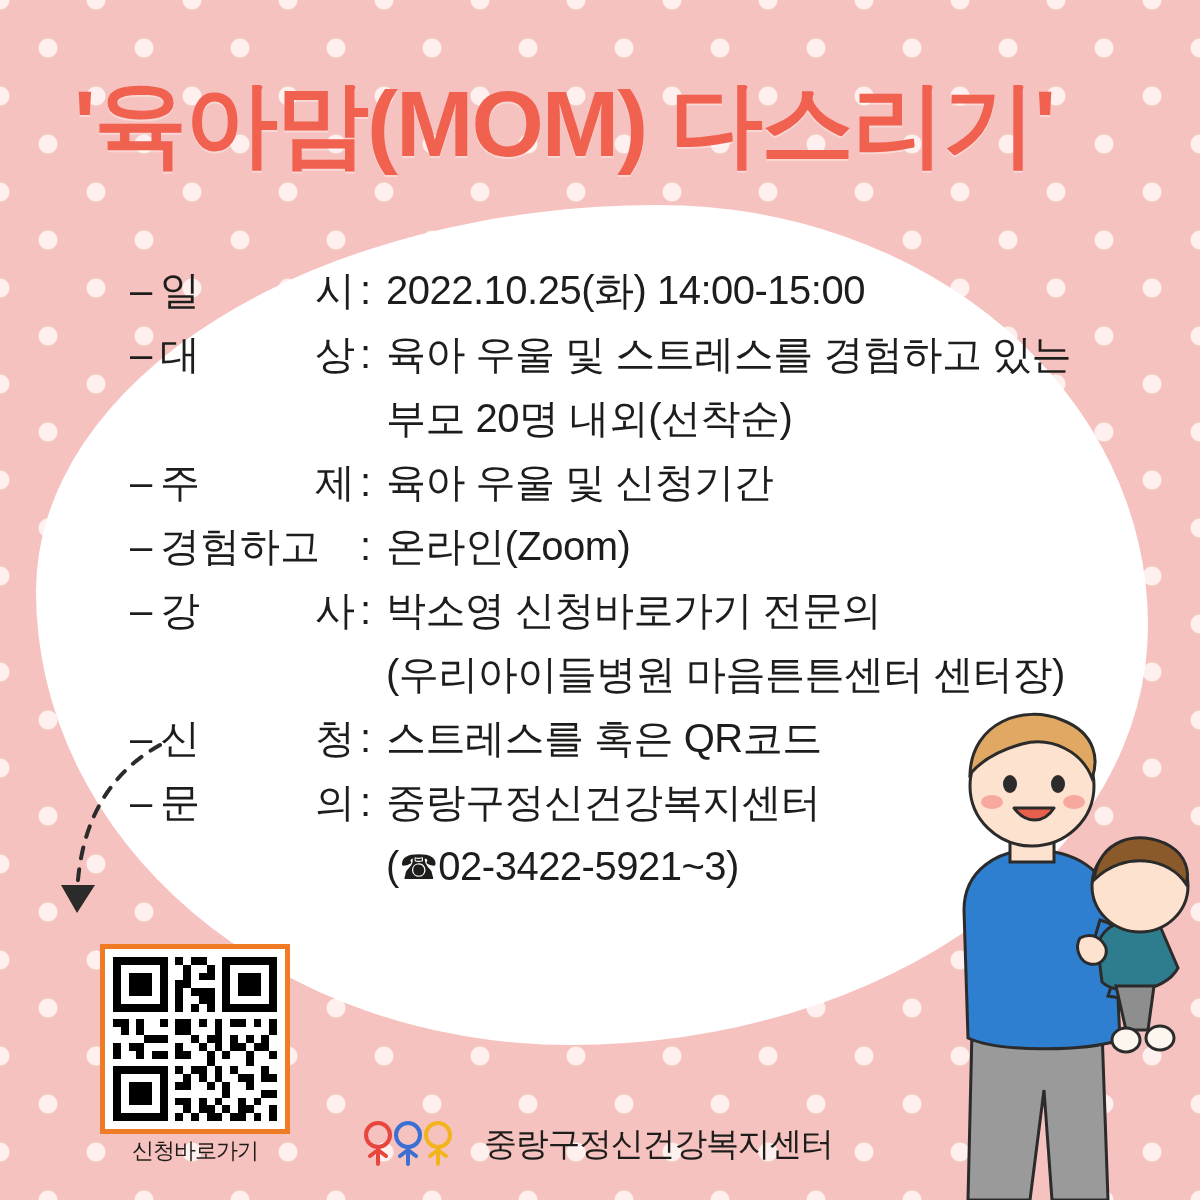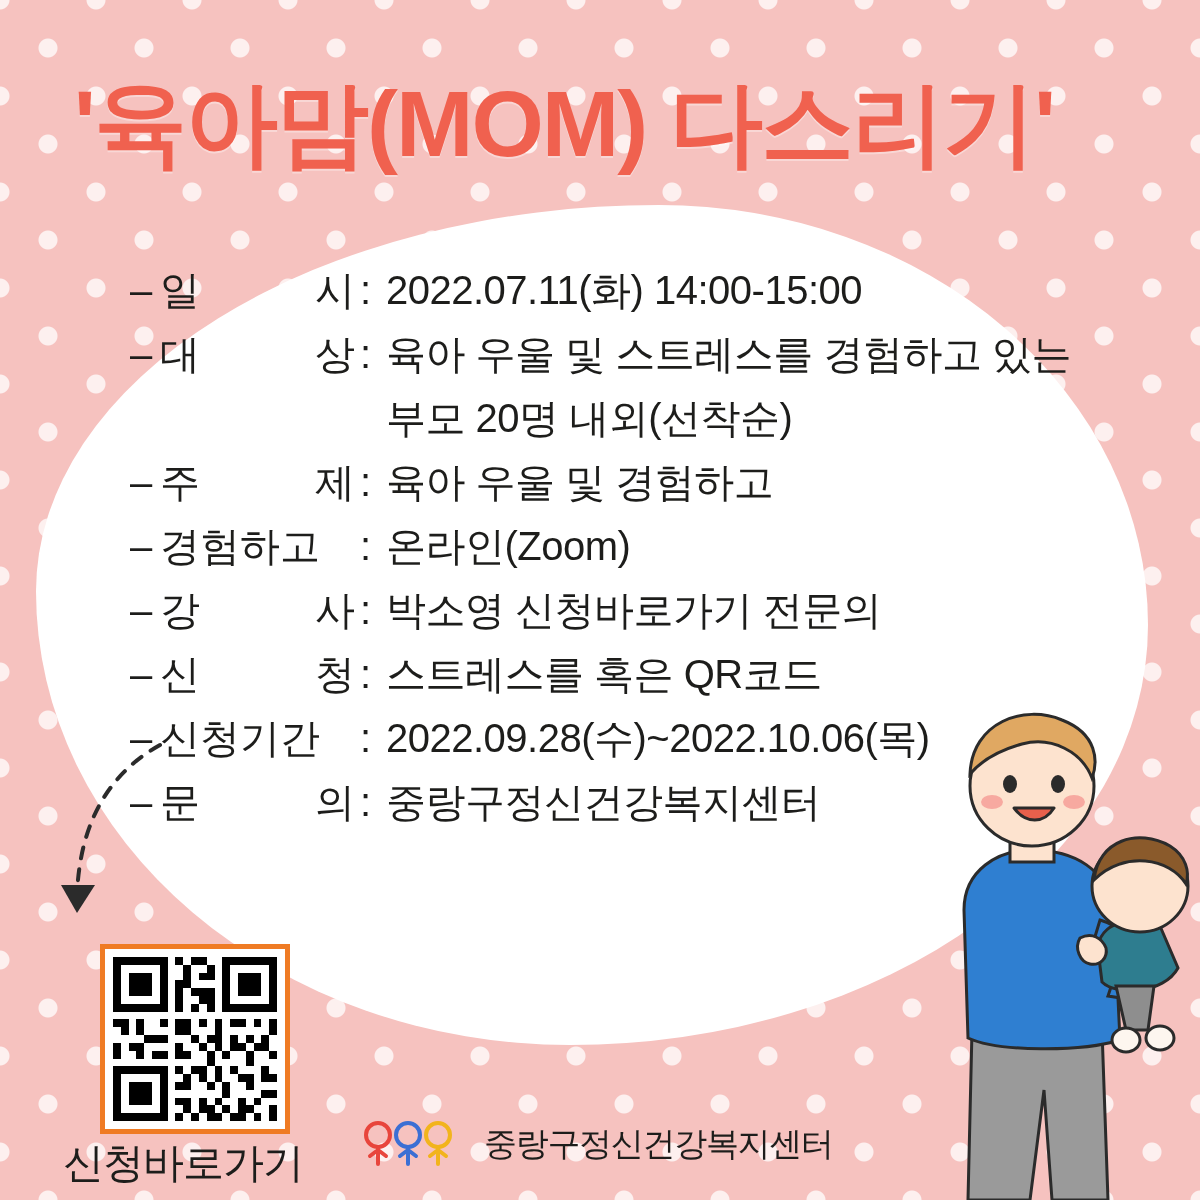--- a/index.html
+++ b/index.html
@@ -103,25 +103,25 @@
     width: 190px;
     height: 190px;
     border: 5px solid #ef7b24;
     background: #ffffff;
     box-sizing: border-box;
     padding: 8px;
   }
   .qr-wrap svg { display:block; width:100%; height:100%; }
   .qr-caption {
     position: absolute;
-    left: 58px;
+    left: 70px;
     top: 1136px;
     width: 250px;
     text-align: center;
-    font-size: 41px;
+    font-size: 22px;
     color: #1d1d1b;
     letter-spacing: -1px;
   }
   
   .arrow {
     position: absolute;
     left: 55px;
     top: 735px;
     width: 120px;
     height: 200px;
@@ -156,54 +156,53 @@
 <div class="poster">
 
   <div class="title">'육아맘(MOM) 다스리기'</div>
 
   <div class="blob"></div>
   <div class="blob2"></div>
 
   <div class="info">
 
     <div class="row">
-      <span class="dash">–</span><span class="lbl sp1">일      시</span><span class="colon">:</span><span class="val">2022.07.11(화) 14:00-15:00</span>
+      <span class="dash">–</span><span class="lbl sp1">일      시</span><span class="colon">:</span><span class="val">2022.10.25(화) 14:00-15:00</span>
     </div>
 
     <div class="row">
       <span class="dash">–</span><span class="lbl sp1">대      상</span><span class="colon">:</span><span class="val">육아 우울 및 스트레스를 경험하고 있는</span>
     </div>
 
     <div class="row cont">부모 20명 내외(선착순)</div>
 
     <div class="row">
-      <span class="dash">–</span><span class="lbl sp1">주      제</span><span class="colon">:</span><span class="val">육아 우울 및 경험하고</span>
+      <span class="dash">–</span><span class="lbl sp1">주      제</span><span class="colon">:</span><span class="val">육아 우울 및 신청기간</span>
     </div>
 
     <div class="row">
       <span class="dash">–</span><span class="lbl sp2">경험하고</span><span class="colon">:</span><span class="val">온라인(Zoom)</span>
     </div>
 
     <div class="row">
       <span class="dash">–</span><span class="lbl sp1">강      사</span><span class="colon">:</span><span class="val">박소영 신청바로가기 전문의</span>
     </div>
 
+    <div class="row cont">(우리아이들병원 마음튼튼센터 센터장)</div>
 
     <div class="row">
       <span class="dash">–</span><span class="lbl sp1">신      청</span><span class="colon">:</span><span class="val">스트레스를 혹은 QR코드</span>
     </div>
 
-    <div class="row">
-      <span class="dash">–</span><span class="lbl sp2">신청기간</span><span class="colon">:</span><span class="val">2022.09.28(수)~2022.10.06(목)</span>
-    </div>
 
     <div class="row">
       <span class="dash">–</span><span class="lbl sp1">문      의</span><span class="colon">:</span><span class="val">중랑구정신건강복지센터</span>
     </div>
 
+    <div class="row cont">(☎02-3422-5921~3)</div>
   </div>
 
   <svg class="arrow" viewBox="0 0 120 200">
     <path d="M105 10 C 60 35, 25 80, 22 160" fill="none" stroke="#2b2b2b" stroke-width="4" stroke-dasharray="11 11" stroke-linecap="round"></path>
     <path d="M22 178 L6 150 L40 150 Z" fill="#2b2b2b"></path>
   </svg>
 
   <div class="qr-wrap">
     <svg viewBox="0 0 21 21" shape-rendering="crispEdges">
       <rect width="21" height="21" fill="#ffffff"></rect>

